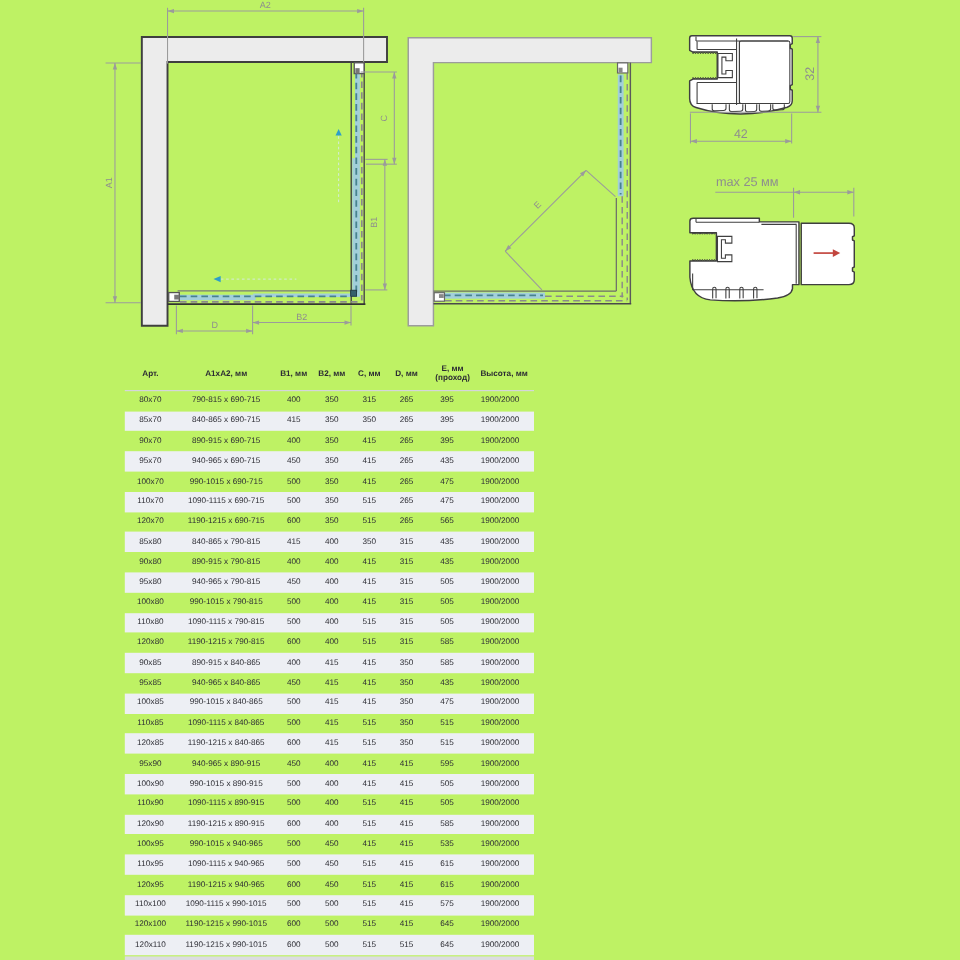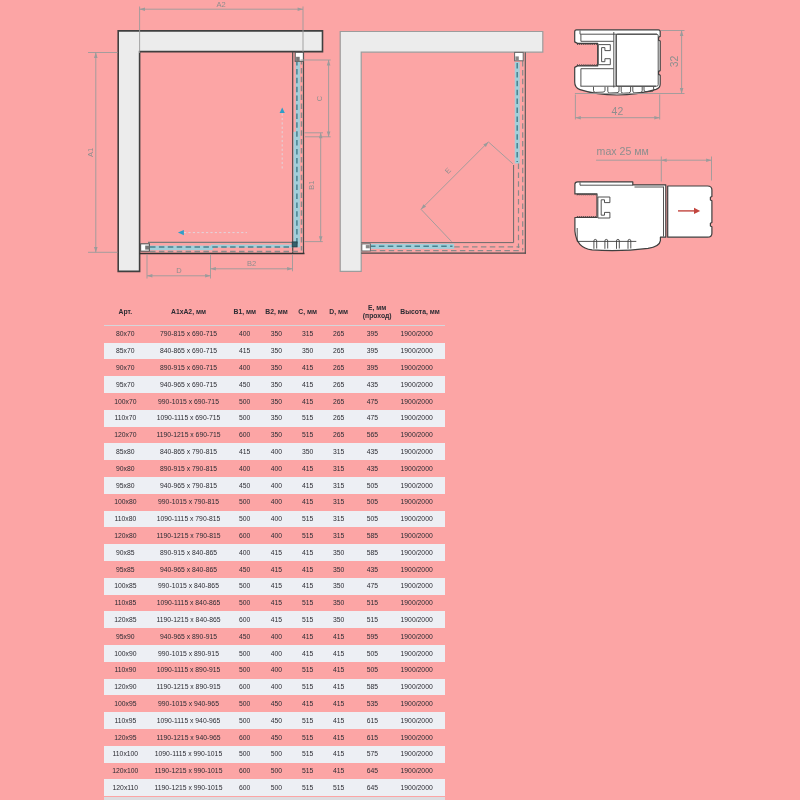--- a/index.html
+++ b/index.html
@@ -1,16 +1,16 @@
 <!DOCTYPE html>
 <html><head><meta charset="utf-8"><style>
 html,body{margin:0;padding:0;background:#ffffff;}
 *{box-sizing:border-box;}
 body{font-family:"Liberation Sans", sans-serif;}
-.page{position:relative;width:800px;height:800px;overflow:hidden;background:#fca5a5;}
+.page{position:relative;width:800px;height:800px;overflow:hidden;background:#bef264;}
 svg text{font-family:"Liberation Sans", sans-serif;}
 .tbl{position:absolute;left:104.2px;top:299.5px;width:340.9px;color:#2c2c33;}
 .hdr{display:flex;height:26.4px;align-items:center;font-weight:bold;font-size:6.8px;border-bottom:1px solid #d4d6db;}
 .row{display:flex;height:16.8px;align-items:center;font-size:6.8px;}
 .sh{background:#edeff4;}
 .hdr>div,.row>div{display:flex;align-items:center;justify-content:center;text-align:center;line-height:1.15;}
 .c1{width:42.3px;}
 .c2{width:84px;}
 .c3{width:28.5px;}
 .c4{width:35px;}

